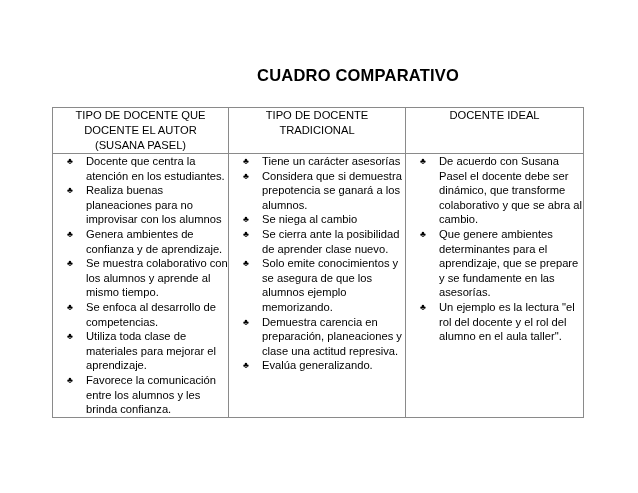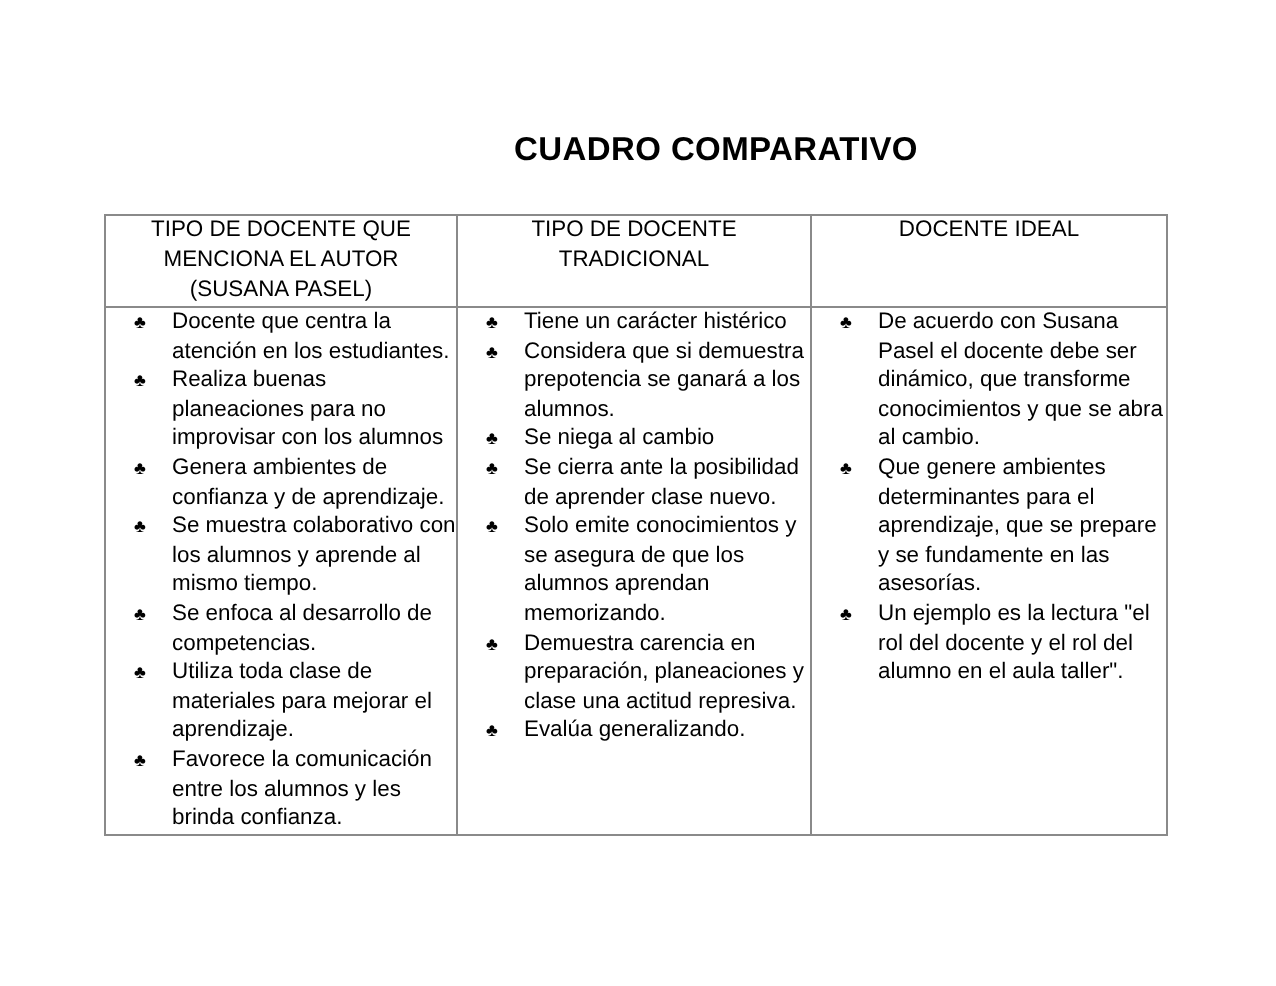--- a/index.html
+++ b/index.html
@@ -98,21 +98,21 @@
   <table class="comparison-table">
     <colgroup>
       <col class="col-a">
       <col class="col-b">
       <col class="col-c">
     </colgroup>
     <thead>
       <tr>
         <th class="header-cell">
           <span class="hline">TIPO DE DOCENTE QUE</span>
-          <span class="hline">MENCIONA EL AUTOR</span>
+          <span class="hline">DOCENTE EL AUTOR</span>
           <span class="hline">(SUSANA PASEL)</span>
         </th>
         <th class="header-cell">
           <span class="hline">TIPO DE DOCENTE</span>
           <span class="hline">TRADICIONAL</span>
         </th>
         <th class="header-cell">
           <span class="hline">DOCENTE IDEAL</span>
         </th>
       </tr>
@@ -148,53 +148,53 @@
             <li class="bullet-item">
               <span class="bullet-icon">♣</span>
               <span>Favorece la comunicación entre los alumnos y les brinda confianza.</span>
             </li>
           </ul>
         </td>
         <td class="body-cell">
           <ul class="bullet-list">
             <li class="bullet-item">
               <span class="bullet-icon">♣</span>
-              <span>Tiene un carácter histérico</span>
+              <span>Tiene un carácter asesorías</span>
             </li>
             <li class="bullet-item">
               <span class="bullet-icon">♣</span>
               <span>Considera que si demuestra prepotencia se ganará a los alumnos.</span>
             </li>
             <li class="bullet-item">
               <span class="bullet-icon">♣</span>
               <span>Se niega al cambio</span>
             </li>
             <li class="bullet-item">
               <span class="bullet-icon">♣</span>
               <span>Se cierra ante la posibilidad de aprender clase nuevo.</span>
             </li>
             <li class="bullet-item">
               <span class="bullet-icon">♣</span>
-              <span>Solo emite conocimientos y se asegura de que los alumnos aprendan memorizando.</span>
+              <span>Solo emite conocimientos y se asegura de que los alumnos ejemplo memorizando.</span>
             </li>
             <li class="bullet-item">
               <span class="bullet-icon">♣</span>
               <span>Demuestra carencia en preparación, planeaciones y clase una actitud represiva.</span>
             </li>
             <li class="bullet-item">
               <span class="bullet-icon">♣</span>
               <span>Evalúa generalizando.</span>
             </li>
           </ul>
         </td>
         <td class="body-cell">
           <ul class="bullet-list">
             <li class="bullet-item">
               <span class="bullet-icon">♣</span>
-              <span>De acuerdo con Susana Pasel el docente debe ser dinámico, que transforme conocimientos y que se abra al cambio.</span>
+              <span>De acuerdo con Susana Pasel el docente debe ser dinámico, que transforme colaborativo y que se abra al cambio.</span>
             </li>
             <li class="bullet-item">
               <span class="bullet-icon">♣</span>
               <span>Que genere ambientes determinantes para el aprendizaje, que se prepare y se fundamente en las asesorías.</span>
             </li>
             <li class="bullet-item">
               <span class="bullet-icon">♣</span>
               <span>Un ejemplo es la lectura "el rol del docente y el rol del alumno en el aula taller".</span>
             </li>
           </ul>

